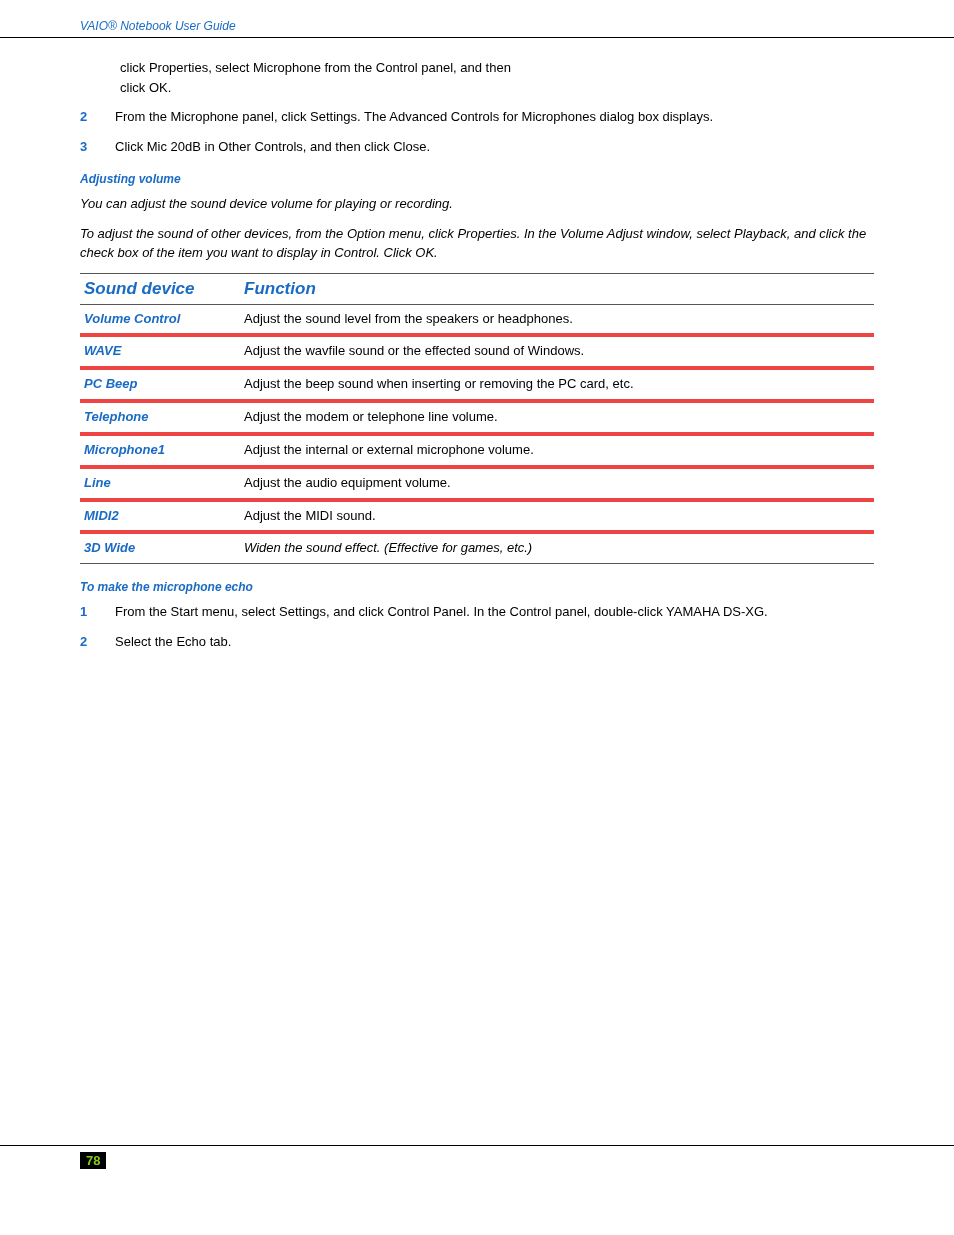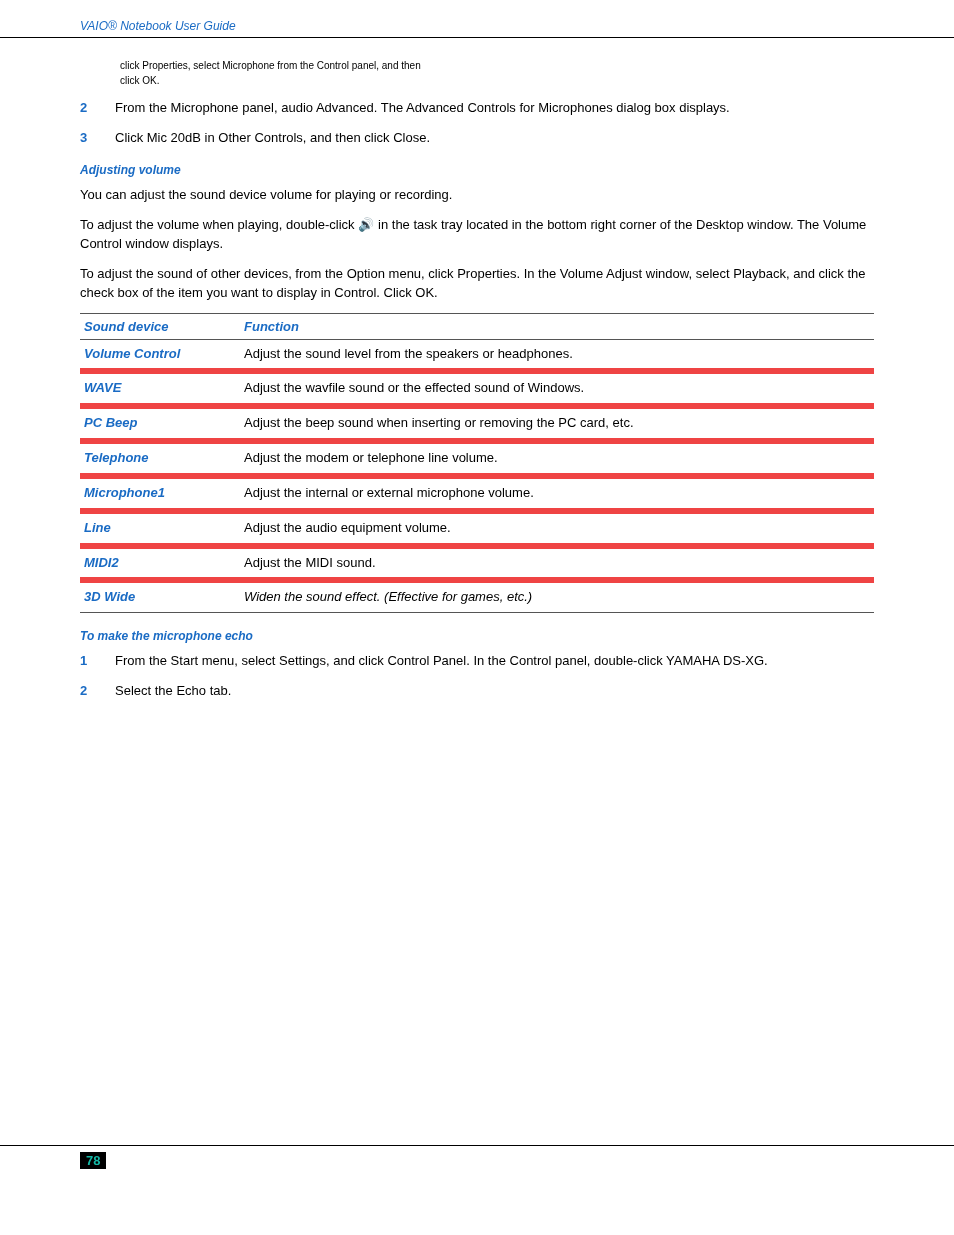--- a/index.html
+++ b/index.html
@@ -31,21 +31,21 @@
     .header-title {
       font-size: 12px;
       color: #1a6bc4;
       font-style: italic;
     }
     .content {
       padding: 20px 80px 20px 80px;
     }
     .intro-text {
       margin-bottom: 10px;
-      font-size: 10px;
+      font-size: 13px;
       line-height: 1.5;
       margin-left: 40px;
     }
     .numbered-item {
       display: flex;
       margin-bottom: 10px;
       line-height: 1.5;
     }
     .numbered-item .num {
       color: #1a6bc4;
@@ -61,20 +61,21 @@
       color: #1a6bc4;
       font-style: italic;
       font-weight: bold;
       font-size: 12px;
       margin: 16px 0 8px 0;
     }
     .paragraph {
       font-size: 13px;
       line-height: 1.5;
       margin-bottom: 10px;
+      font-style: italic;
     }
     .speaker-icon {
       display: inline;
       font-size: 13px;
     }
     table {
       width: 100%;
       border-collapse: collapse;
       margin-bottom: 16px;
       font-size: 13px;
@@ -82,26 +83,26 @@
     table thead tr {
       border-top: 1.5px solid #555;
       border-bottom: 1px solid #555;
     }
     table th {
       color: #1a6bc4;
       font-style: italic;
       font-weight: bold;
       text-align: left;
       padding: 5px 8px 5px 4px;
-      font-size: 13px;
+      font-size: 17px;
     }
     table td {
       padding: 5px 8px 5px 4px;
       vertical-align: top;
-      border-bottom: 6px solid #ef4444;
+      border-bottom: 4px solid #ef4444;
       line-height: 1.45;
     }
     table td:first-child {
       color: #1a6bc4;
       font-style: italic;
       font-weight: bold;
       width: 160px;
       white-space: nowrap;
     }
     table tr:last-child td {
@@ -113,21 +114,21 @@
       bottom: 60px;
       left: 0;
       right: 0;
       border-top: 1.5px solid #000;
       padding: 6px 80px;
     }
     .page-number {
       font-weight: bold;
       font-size: 13px;
       background: #000;
-      color: #14b8a6;
+      color: #84cc16;
       padding: 1px 6px;
       display: inline-block;
     }
   </style>
 </head>
 <body>
 
 <div class="page">
 
   <div class="header-bar">
@@ -137,37 +138,32 @@
   <div class="content">
 
     <div class="intro-text">
       <span>click Properties, select Microphone from the Control panel, and then</span><br>
       <span>click OK.</span>
     </div>
 
     <div id="steps-first-container">
         <div class="numbered-item">
           <span class="num">2</span>
-          <span class="item-text">From the Microphone panel, audio Advanced. The Advanced Controls for Microphones dialog box displays.</span>
+          <span class="item-text">From the Microphone panel, click Settings. The Advanced Controls for Microphones dialog box displays.</span>
         </div>
         <div class="numbered-item">
           <span class="num">3</span>
           <span class="item-text">Click Mic 20dB in Other Controls, and then click Close.</span>
         </div>
       </div>
 
     <div class="section-heading">Adjusting volume</div>
 
     <p class="paragraph">You can adjust the sound device volume for playing or recording.</p>
 
-    <p class="paragraph">
-      <span>To adjust the volume when playing, double-click</span>
-      <span class="speaker-icon"> 🔊 </span>
-      <span>in the task tray located in the bottom right corner of the Desktop window. The Volume Control window displays.</span>
-    </p>
 
     <p class="paragraph">To adjust the sound of other devices, from the Option menu, click Properties. In the Volume Adjust window, select Playback, and click the check box of the item you want to display in Control. Click OK.</p>
 
     <table>
       <thead>
         <tr>
           <th>Sound device</th>
           <th>Function</th>
         </tr>
       </thead>

